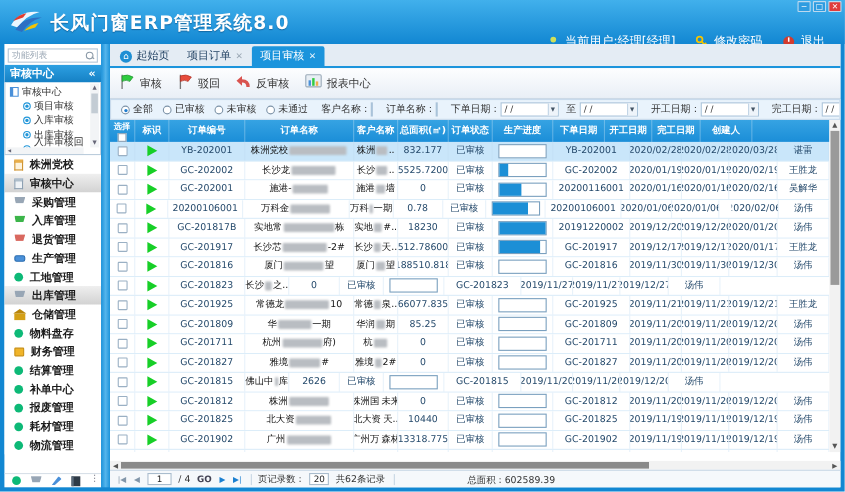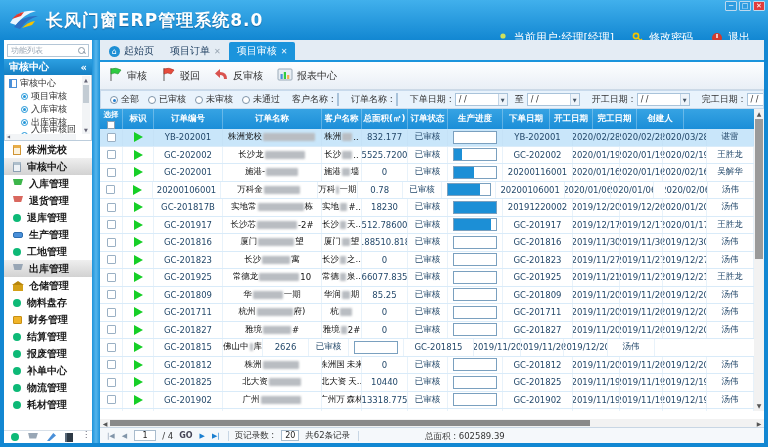--- a/index.html
+++ b/index.html
@@ -228,30 +228,30 @@
     <div class="modules" id="modules">
         <div class="mitem">
           <span class="micon doc-icon"></span>
           <span>株洲党校</span>
         </div>
         <div class="mitem sel">
           <span class="micon clipboard-icon"></span>
           <span>审核中心</span>
         </div>
         <div class="mitem">
+          <span class="micon cart-icon"></span>
+          <span>采购管理</span>
+        </div>
+        <div class="mitem">
           <span class="micon cart-icon green"></span>
           <span>入库管理</span>
         </div>
         <div class="mitem">
           <span class="micon cart-icon red"></span>
           <span>退货管理</span>
-        </div>
-        <div class="mitem">
-          <span class="micon dot-icon"></span>
-          <span>退库管理</span>
         </div>
         <div class="mitem">
           <span class="micon machine-icon"></span>
           <span>生产管理</span>
         </div>
         <div class="mitem">
           <span class="micon dot-icon"></span>
           <span>工地管理</span>
         </div>
         <div class="mitem sel">
@@ -269,33 +269,33 @@
         <div class="mitem">
           <span class="micon finance-icon"></span>
           <span>财务管理</span>
         </div>
         <div class="mitem">
           <span class="micon dot-icon"></span>
           <span>结算管理</span>
         </div>
         <div class="mitem">
           <span class="micon dot-icon"></span>
+          <span>补单中心</span>
+        </div>
+        <div class="mitem">
+          <span class="micon dot-icon"></span>
           <span>报废管理</span>
         </div>
         <div class="mitem">
           <span class="micon dot-icon"></span>
-          <span>补单中心</span>
+          <span>耗材管理</span>
         </div>
         <div class="mitem">
           <span class="micon dot-icon"></span>
           <span>物流管理</span>
-        </div>
-        <div class="mitem">
-          <span class="micon dot-icon"></span>
-          <span>耗材管理</span>
         </div>
       </div>
     <div class="sfoot" id="side-foot">
         <span class="micon dot-icon"></span>
         <span class="micon cart-icon"></span>
         <span class="micon pen-icon"></span>
         <span class="micon book-icon"></span>
         <span class="micon overflow-icon">⋮</span>
       </div>
   </div>
@@ -574,21 +574,20 @@
             <div class="td" style="width: 47px;">汤伟</div>
           </div>
           <div class="tr">
             <div class="td" style="width: 23px;">
               <span class="rcheck"></span>
             </div>
             <div class="td" style="width: 31px;">
               <span class="tri"></span>
             </div>
             <div class="td" style="width: 69px;">GC-201823</div>
-            <div class="td name" style="width: 99px;">长沙<span class="mask" style="width: 28px;"></span>寓</div>
             <div class="td name" style="width: 40px;">长沙<span class="mask" style="width: 8px;"></span>之..</div>
             <div class="td" style="width: 46px;">0</div>
             <div class="td" style="width: 40px;">已审核</div>
             <div class="td" style="width: 55px;">
               <span class="pbox">
                 <span class="pfill" style="display: block; width: 0%;"></span>
               </span>
             </div>
             <div class="td" style="width: 70px;">GC-201823</div>
             <div class="td" style="width: 47px;">2019/11/27</div>

